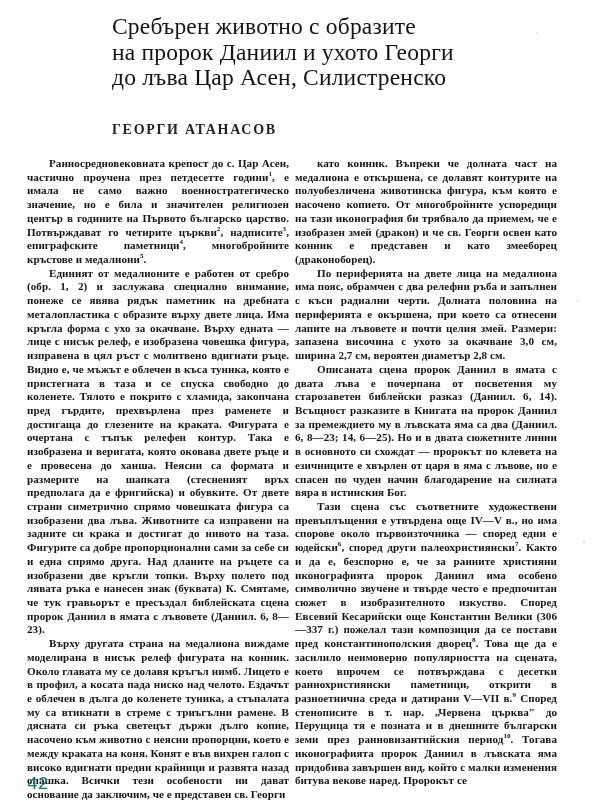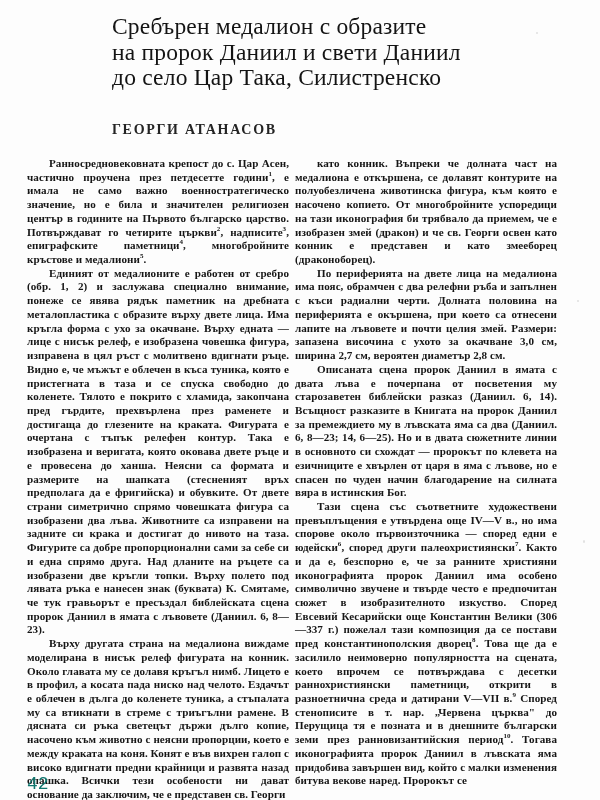--- a/index.html
+++ b/index.html
@@ -113,23 +113,23 @@
   .speck-b { left: 583px; top: 540px; width: 2px; height: 3px; }
   .speck-c { left: 389px; top: 778px; width: 2px; height: 2px; }
   .speck-d { left: 536px; top: 32px;  width: 2px; height: 2px; }
 </style>
 </head>
 <body>
 
 <div class="page">
 
   <div class="title-block">
-    <div class="title-line">Сребърен медалион с образите</div>
-    <div class="title-line">на пророк Даниил и  свети Даниил</div>
-    <div class="title-line">до село Цар Така, Силистренско</div>
+    <div class="title-line">Сребърен животно с образите</div>
+    <div class="title-line">на пророк Даниил и  ухото Георги</div>
+    <div class="title-line">до лъва Цар Асен, Силистренско</div>
   </div>
 
   <div class="author">ГЕОРГИ АТАНАСОВ</div>
 
   <div class="columns">
 
     <div class="col col-left">
       <p>Ранносредновековната крепост до с. Цар Асен, частично проучена през петдесетте години<sup>1</sup>, е имала не само важно военностратегическо значение, но е била и значителен религиозен център в годините на Първото българско царство. Потвърждават го четирите църкви<sup>2</sup>, надписите<sup>3</sup>, епиграфските паметници<sup>4</sup>, многобройните кръстове и медалиони<sup>5</sup>.</p>
       <p>Единият от медалионите е работен от сребро (обр. 1, 2) и заслужава специално внимание, понеже се явява рядък паметник на дребната металопластика с образите върху двете лица. Има кръгла форма с ухо за окачване. Върху едната — лице с нисък релеф, е изобразена човешка фигура, изправена в цял ръст с молитвено вдигнати ръце. Видно е, че мъжът е облечен в къса туника, която е пристегната в таза и се спуска свободно до коленете. Тялото е покрито с хламида, закопчана пред гърдите, прехвърлена през раменете и достигаща до глезените на краката. Фигурата е очертана с тъпък релефен контур. Така е изобразена и веригата, която оковава двете ръце и е провесена до ханша. Неясни са формата и размерите на шапката (стесненият връх предполага да е фригийска) и обувките. От двете страни симетрично спрямо човешката фигура са изобразени два лъва. Животните са изправени на задните си крака и достигат до нивото на таза. Фигурите са добре пропорционални сами за себе си и една спрямо друга. Над дланите на ръцете са изобразени две кръгли топки. Върху полето под лявата ръка е нанесен знак (буквата) К. Смятаме, че тук гравьорът е пресъздал библейската сцена пророк Даниил в ямата с лъвовете (Даниил. 6, 8—23).</p>
       <p>Върху другата страна на медалиона виждаме моделирана в нисък релеф фигурата на конник. Около главата му се долавя кръгъл нимб. Лицето е в профил, а косата пада ниско над челото. Ездачът е облечен в дълга до коленете туника, а стъпалата му са втикнати в стреме с триъгълни рамене. В дясната си ръка светецът държи дълго копие, насочено към животно с неясни пропорции, което е между краката на коня. Конят е във вихрен галоп с високо вдигнати предни крайници и развята назад опашка. Всички тези особености ни дават основание да заключим, че е представен св. Георги</p>

